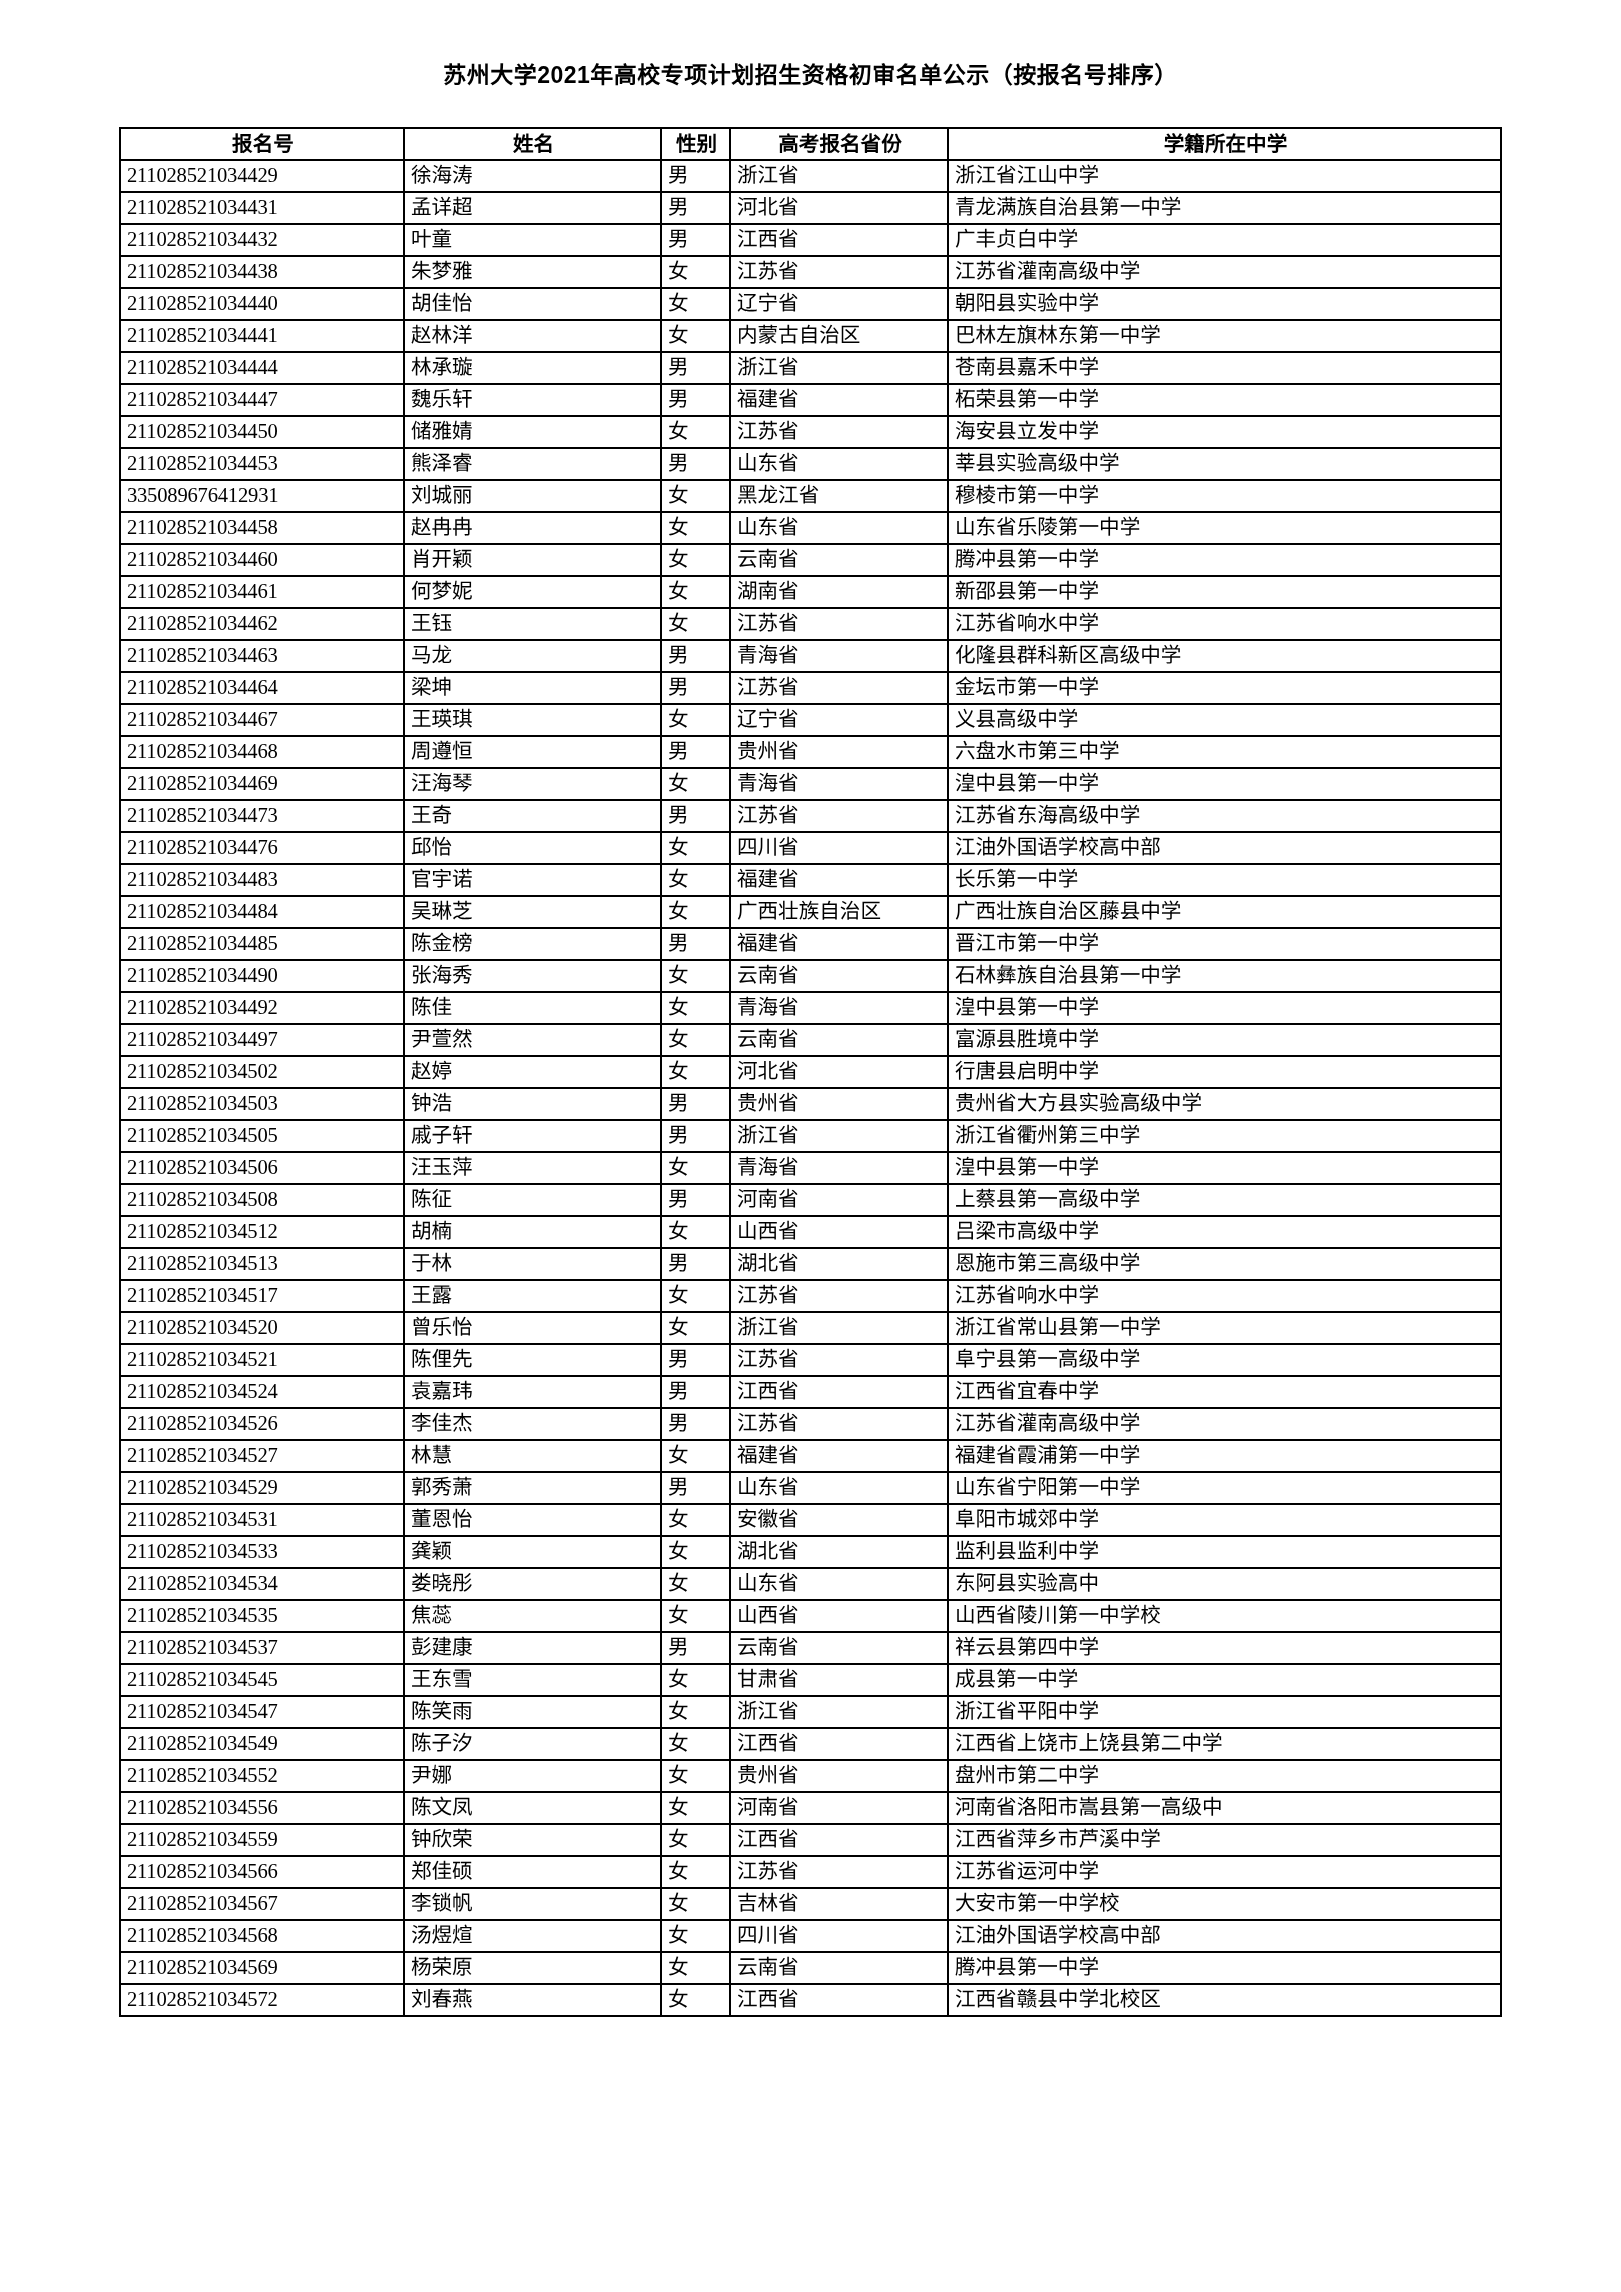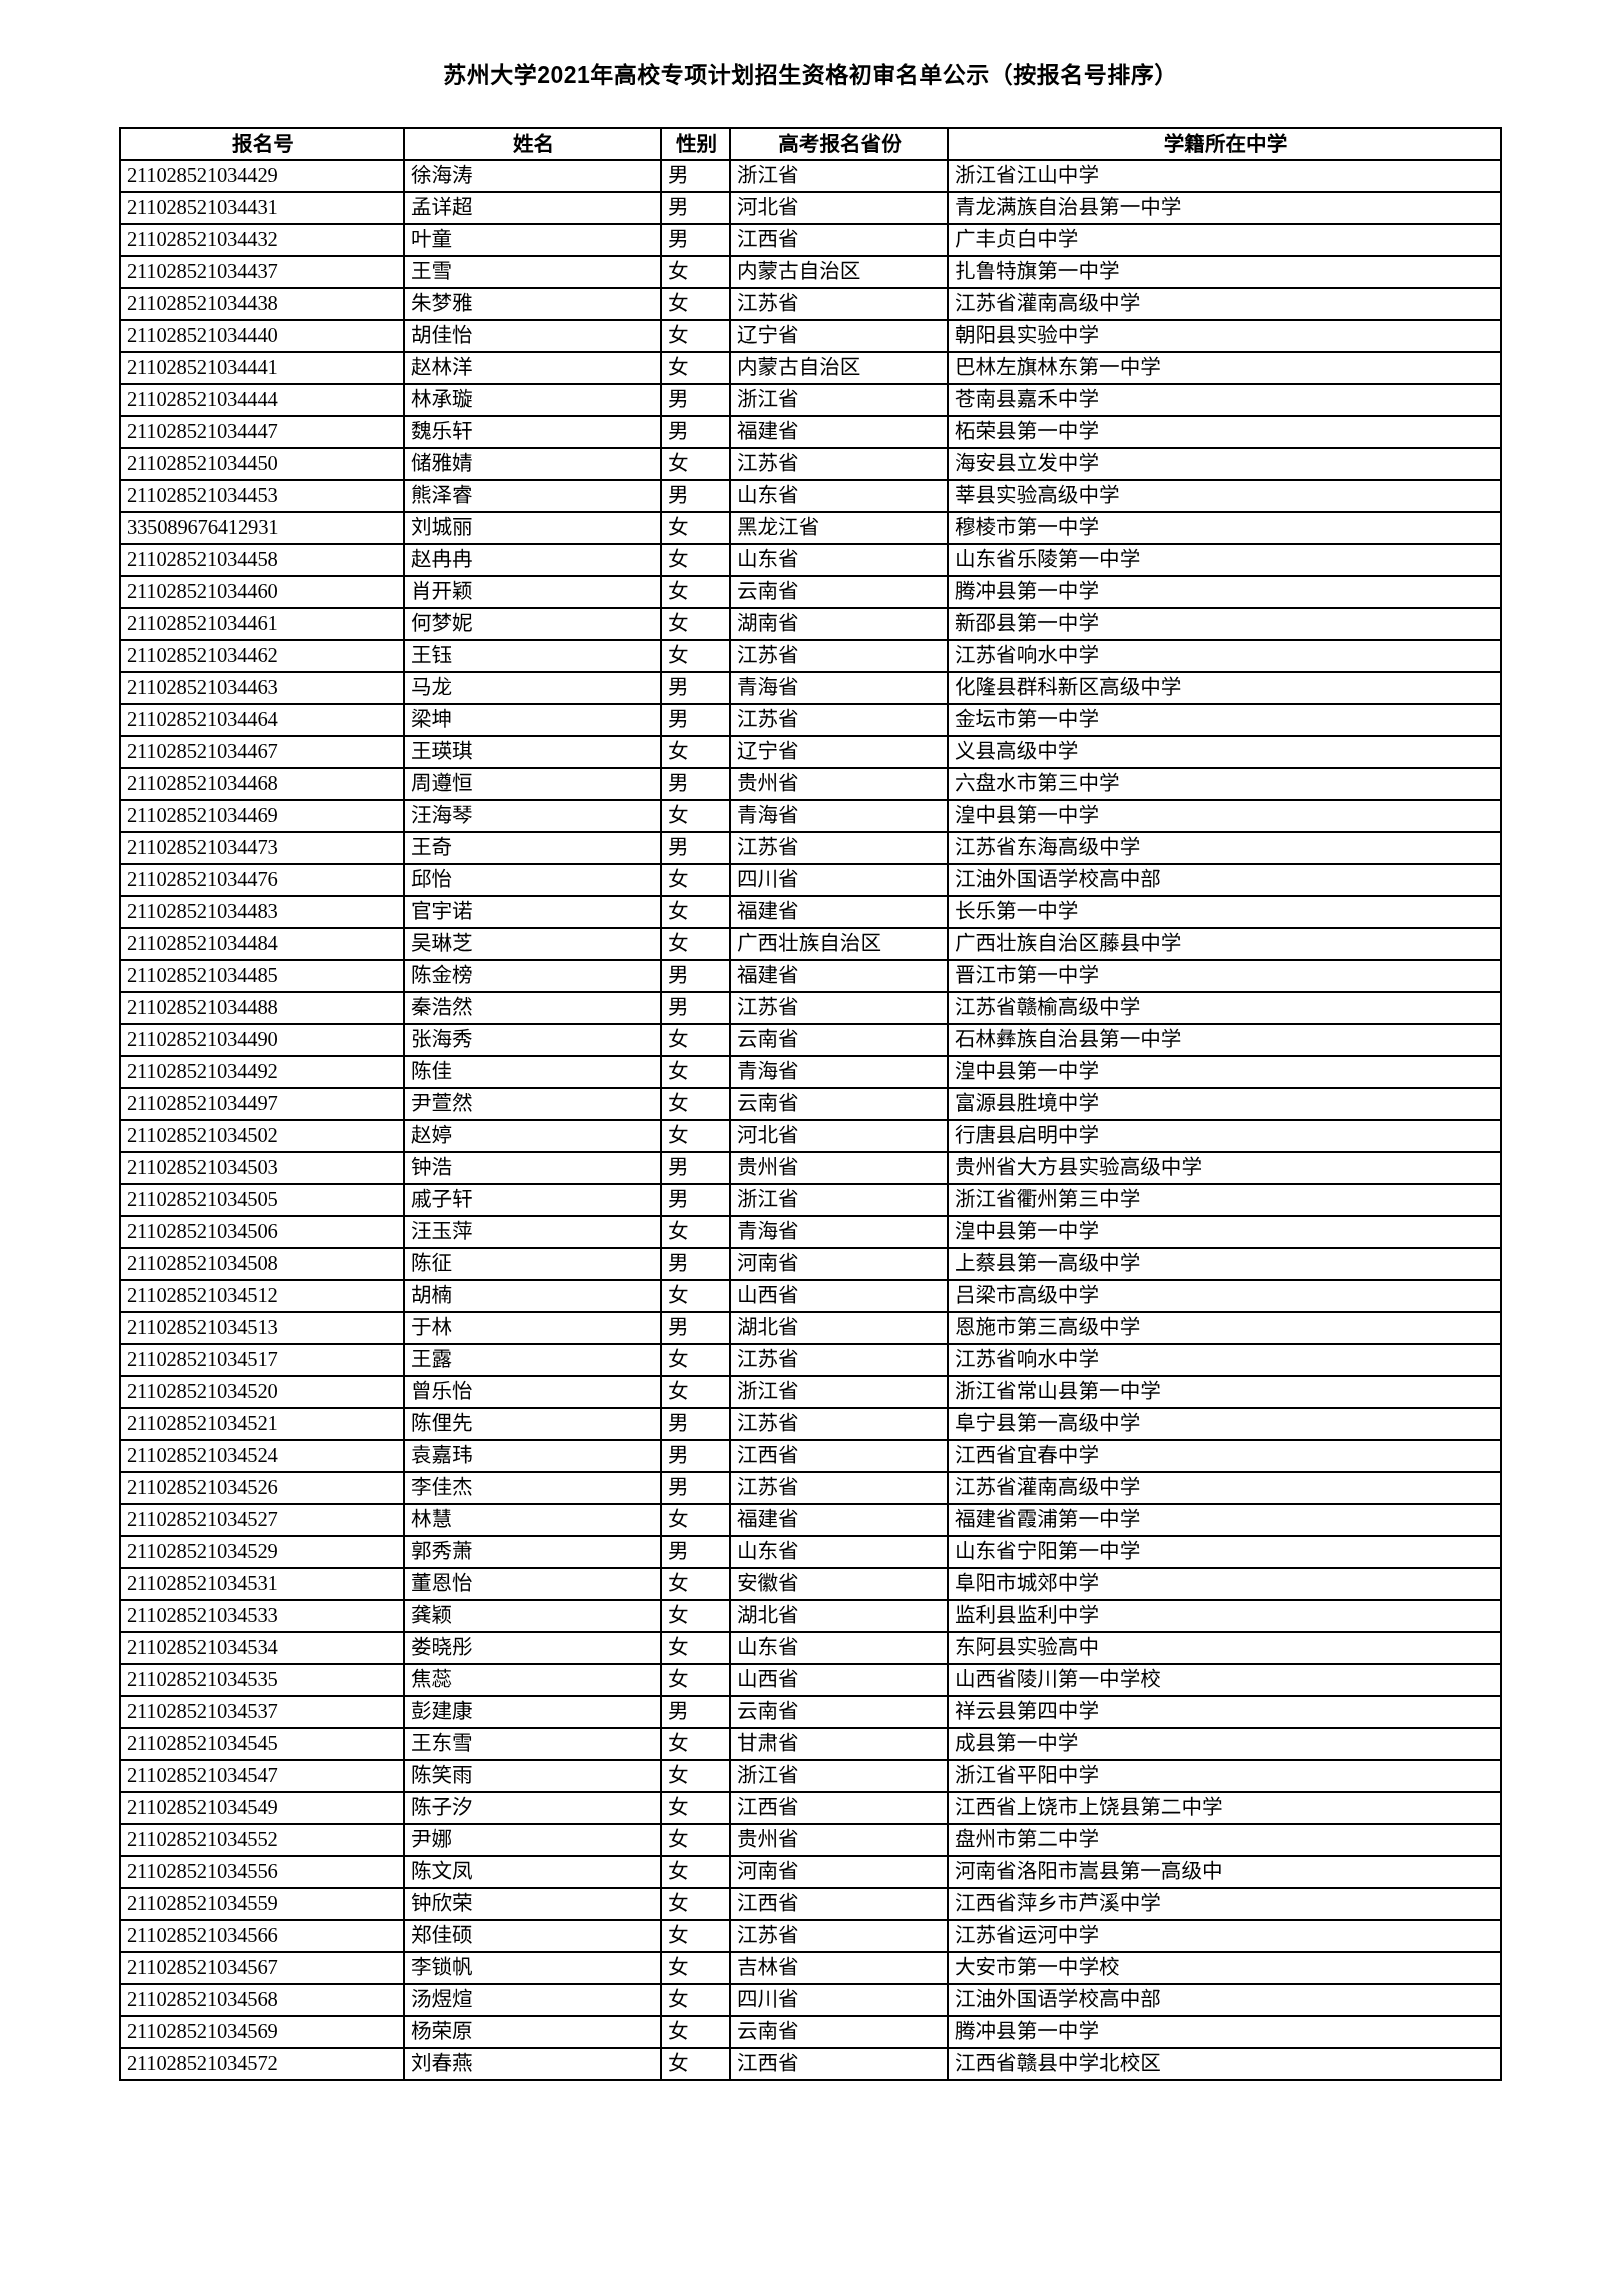--- a/index.html
+++ b/index.html
@@ -123,27 +123,20 @@
             <td class="cell-school">青龙满族自治县第一中学</td>
           </tr>
           <tr>
             <td class="cell-id">211028521034432</td>
             <td class="cell-name">叶童</td>
             <td class="cell-sex">男</td>
             <td class="cell-prov">江西省</td>
             <td class="cell-school">广丰贞白中学</td>
           </tr>
           <tr>
-            <td class="cell-id">211028521034437</td>
-            <td class="cell-name">王雪</td>
-            <td class="cell-sex">女</td>
-            <td class="cell-prov">内蒙古自治区</td>
-            <td class="cell-school">扎鲁特旗第一中学</td>
-          </tr>
-          <tr>
             <td class="cell-id">211028521034438</td>
             <td class="cell-name">朱梦雅</td>
             <td class="cell-sex">女</td>
             <td class="cell-prov">江苏省</td>
             <td class="cell-school">江苏省灌南高级中学</td>
           </tr>
           <tr>
             <td class="cell-id">211028521034440</td>
             <td class="cell-name">胡佳怡</td>
             <td class="cell-sex">女</td>
@@ -282,27 +275,20 @@
             <td class="cell-sex">女</td>
             <td class="cell-prov">广西壮族自治区</td>
             <td class="cell-school">广西壮族自治区藤县中学</td>
           </tr>
           <tr>
             <td class="cell-id">211028521034485</td>
             <td class="cell-name">陈金榜</td>
             <td class="cell-sex">男</td>
             <td class="cell-prov">福建省</td>
             <td class="cell-school">晋江市第一中学</td>
-          </tr>
-          <tr>
-            <td class="cell-id">211028521034488</td>
-            <td class="cell-name">秦浩然</td>
-            <td class="cell-sex">男</td>
-            <td class="cell-prov">江苏省</td>
-            <td class="cell-school">江苏省赣榆高级中学</td>
           </tr>
           <tr>
             <td class="cell-id">211028521034490</td>
             <td class="cell-name">张海秀</td>
             <td class="cell-sex">女</td>
             <td class="cell-prov">云南省</td>
             <td class="cell-school">石林彝族自治县第一中学</td>
           </tr>
           <tr>
             <td class="cell-id">211028521034492</td>

